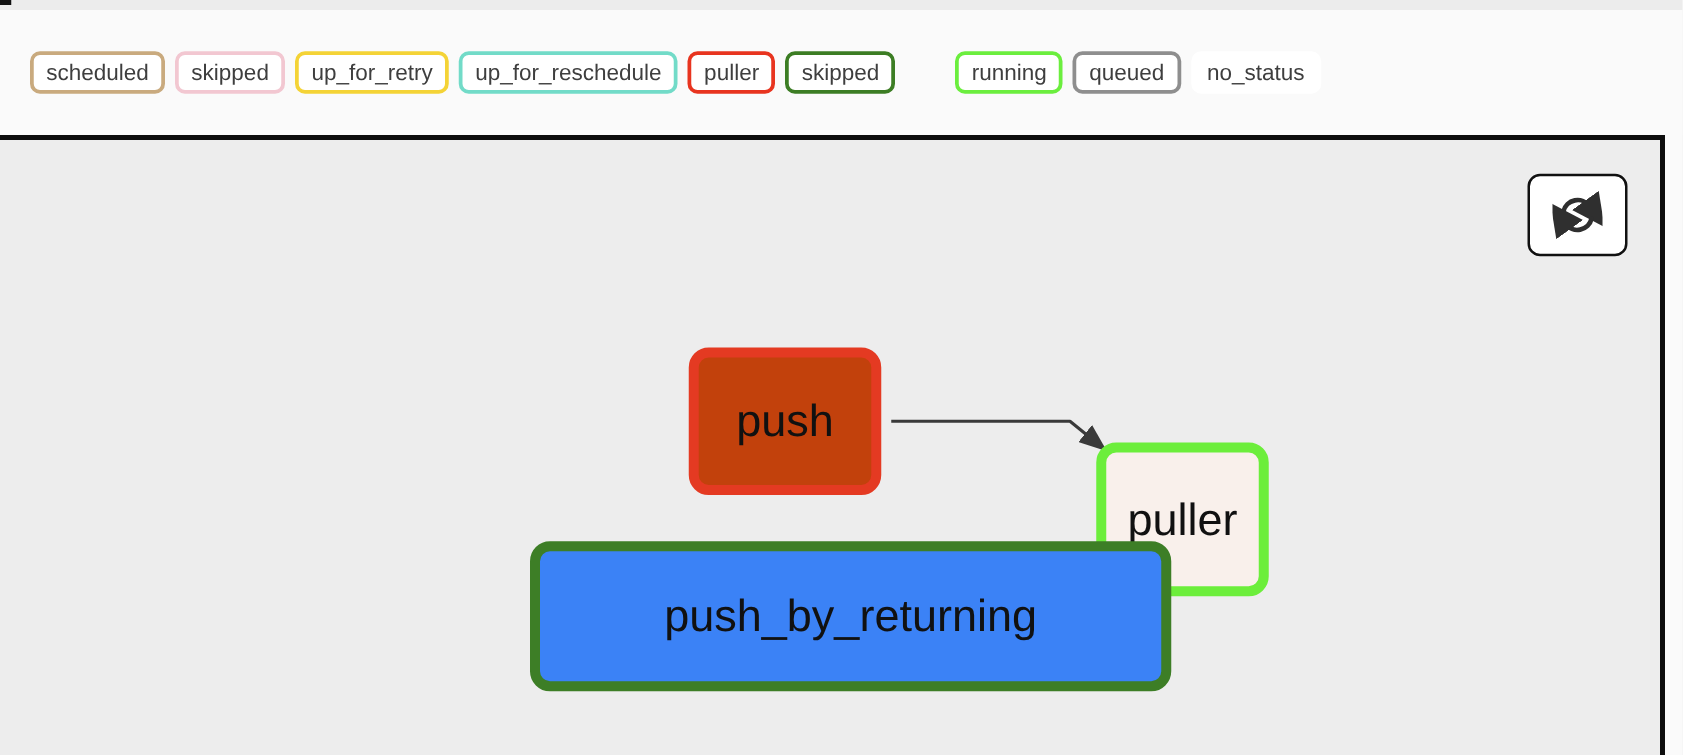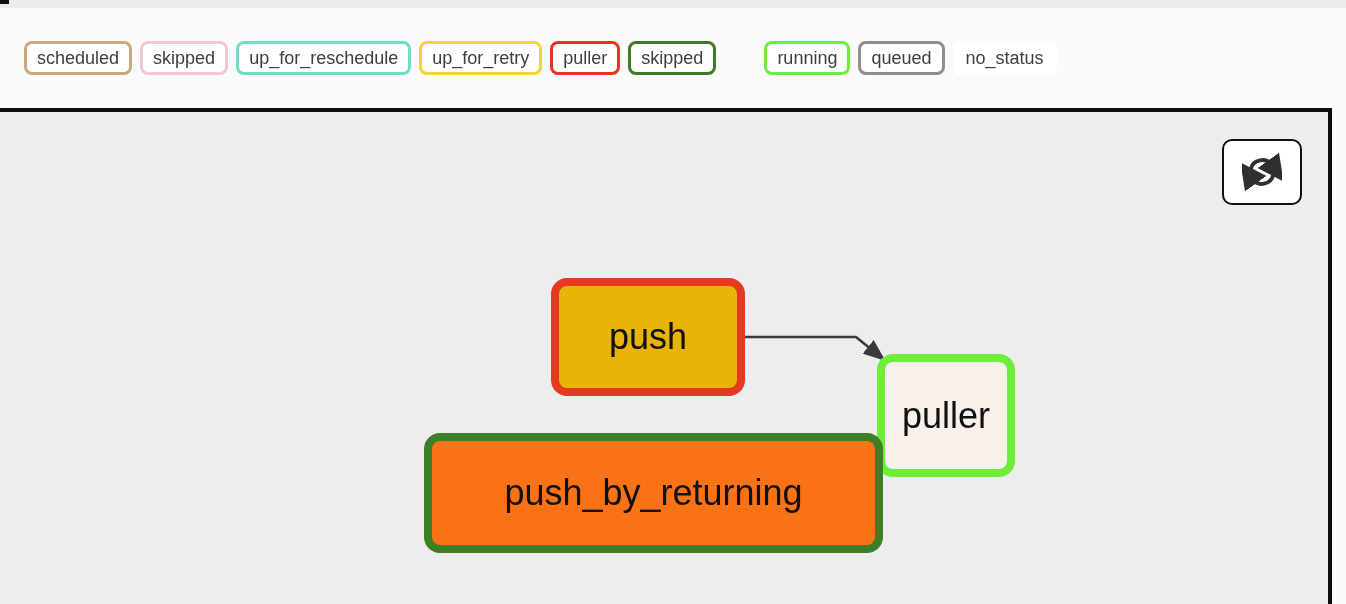--- a/index.html
+++ b/index.html
@@ -80,22 +80,22 @@
 </head>
 <body>
 
 <div class="top-strip">
   <div class="top-left-mark"></div>
 </div>
 
 <div class="legend-bar">
     <span class="badge" style="border-color: rgb(201, 170, 126);">scheduled</span>
     <span class="badge" style="border-color: rgb(242, 199, 209);">skipped</span>
+    <span class="badge" style="border-color: rgb(244, 211, 54);">up_for_retry</span>
     <span class="badge" style="border-color: rgb(114, 219, 200);">up_for_reschedule</span>
-    <span class="badge" style="border-color: rgb(244, 211, 54);">up_for_retry</span>
     <span class="badge" style="border-color: rgb(232, 52, 31);">puller</span>
     <span class="badge" style="border-color: rgb(60, 125, 36);">skipped</span>
     <span class="badge" style="border-color: rgb(107, 238, 62); margin-left: 40px;">running</span>
     <span class="badge" style="border-color: rgb(142, 142, 142);">queued</span>
     <span class="badge" style="border-color: rgb(255, 255, 255);">no_status</span>
   </div>
 
 <div class="graph-area">
   <svg class="edges-svg">
     <defs>
@@ -113,22 +113,22 @@
         <marker id="rh" markerWidth="7" markerHeight="7" refX="1.5" refY="3.5" orient="auto">
           <path d="M0,0 L7,3.5 L0,7 Z" fill="#2f2f2f"></path>
         </marker>
       </defs>
       <g stroke="#2f2f2f" stroke-width="4.5" fill="none" stroke-linecap="round">
         <path d="M 10.5 20.5 A 14 14 0 0 1 35.5 15.5" marker-end="url(#rh)"></path>
         <path d="M 37.5 27.5 A 14 14 0 0 1 12.5 32.5" marker-end="url(#rh)"></path>
       </g>
     </svg>
   </button>
-<div class="node" style="left: 551px; top: 166px; width: 194px; height: 118px; border: 8px solid rgb(228, 58, 34); background: #eab308;">
+<div class="node" style="left: 551px; top: 166px; width: 154px; height: 118px; border: 8px solid rgb(228, 58, 34); background: #c2410c;">
       <span class="node-label">push</span>
     </div>
     <div class="node" style="left: 877px; top: 242px; width: 138px; height: 123px; border: 8px solid rgb(108, 238, 59); background: rgb(249, 240, 235);">
       <span class="node-label">puller</span>
     </div>
-    <div class="node" style="left: 424px; top: 321px; width: 459px; height: 120px; border: 8px solid rgb(61, 126, 38); background: #f97316;">
+    <div class="node" style="left: 424px; top: 321px; width: 513px; height: 120px; border: 8px solid rgb(61, 126, 38); background: #3b82f6;">
       <span class="node-label">push_by_returning</span>
     </div>
   </div>
 
 </body></html>

